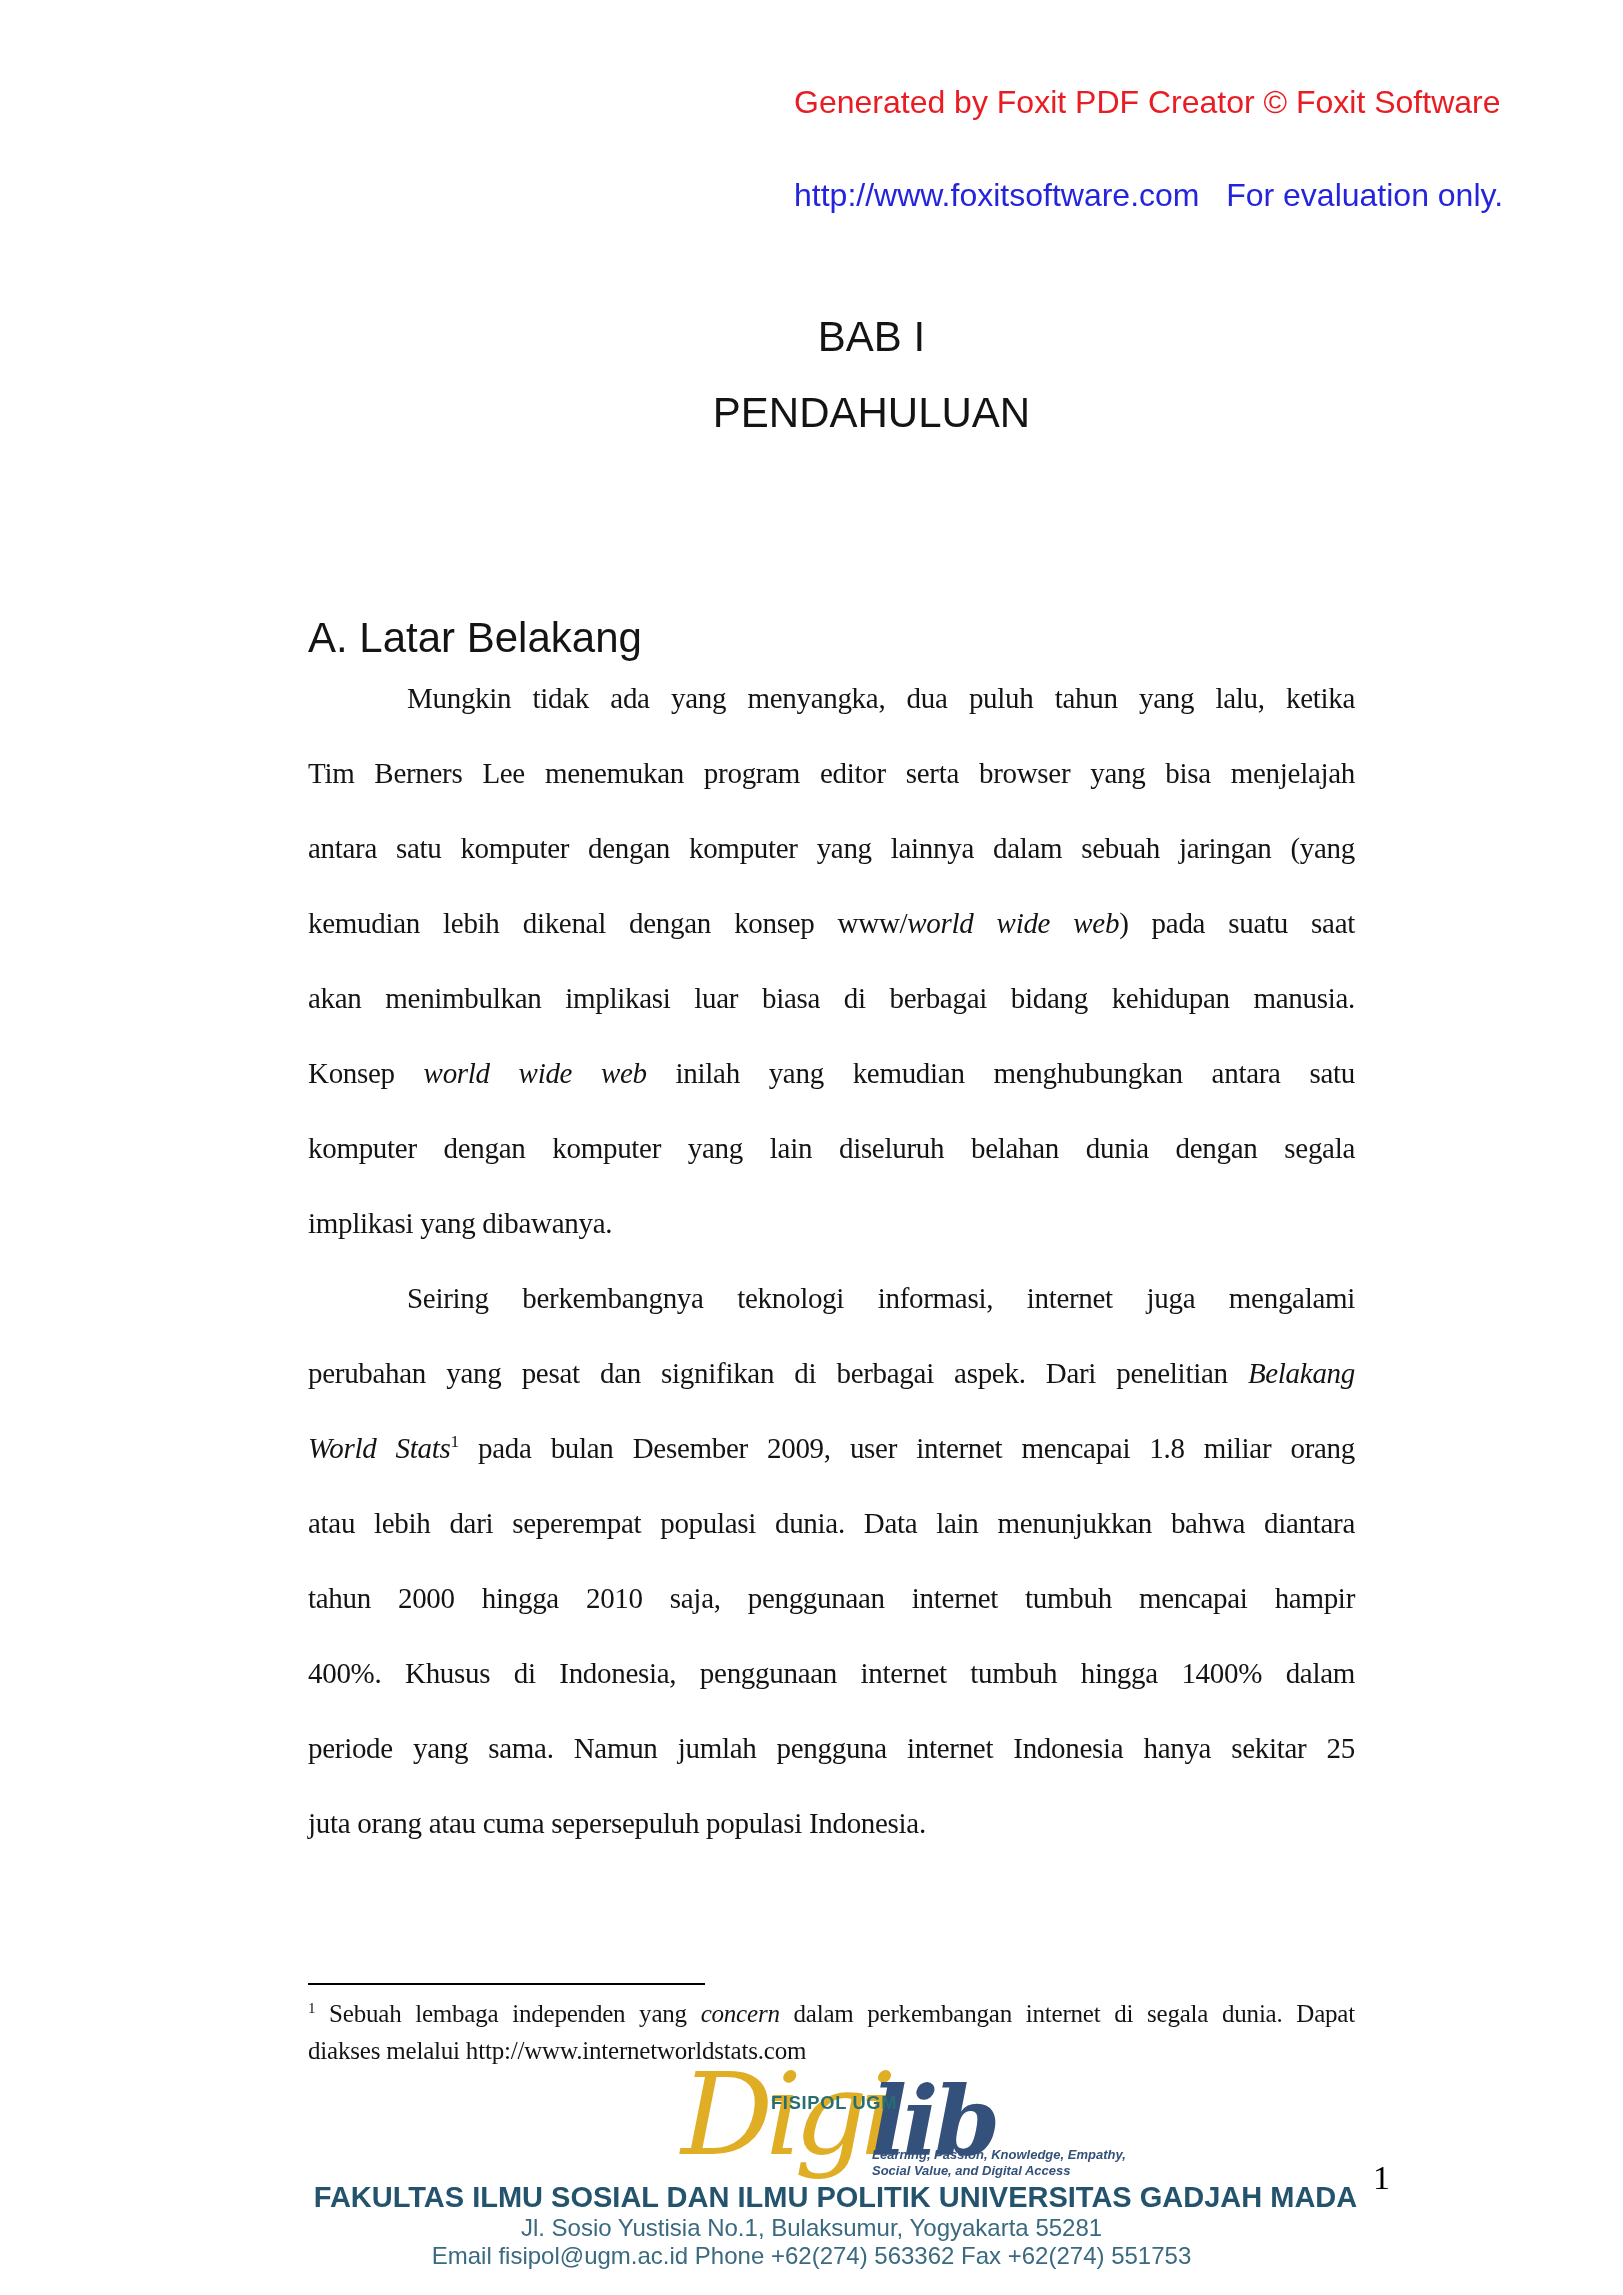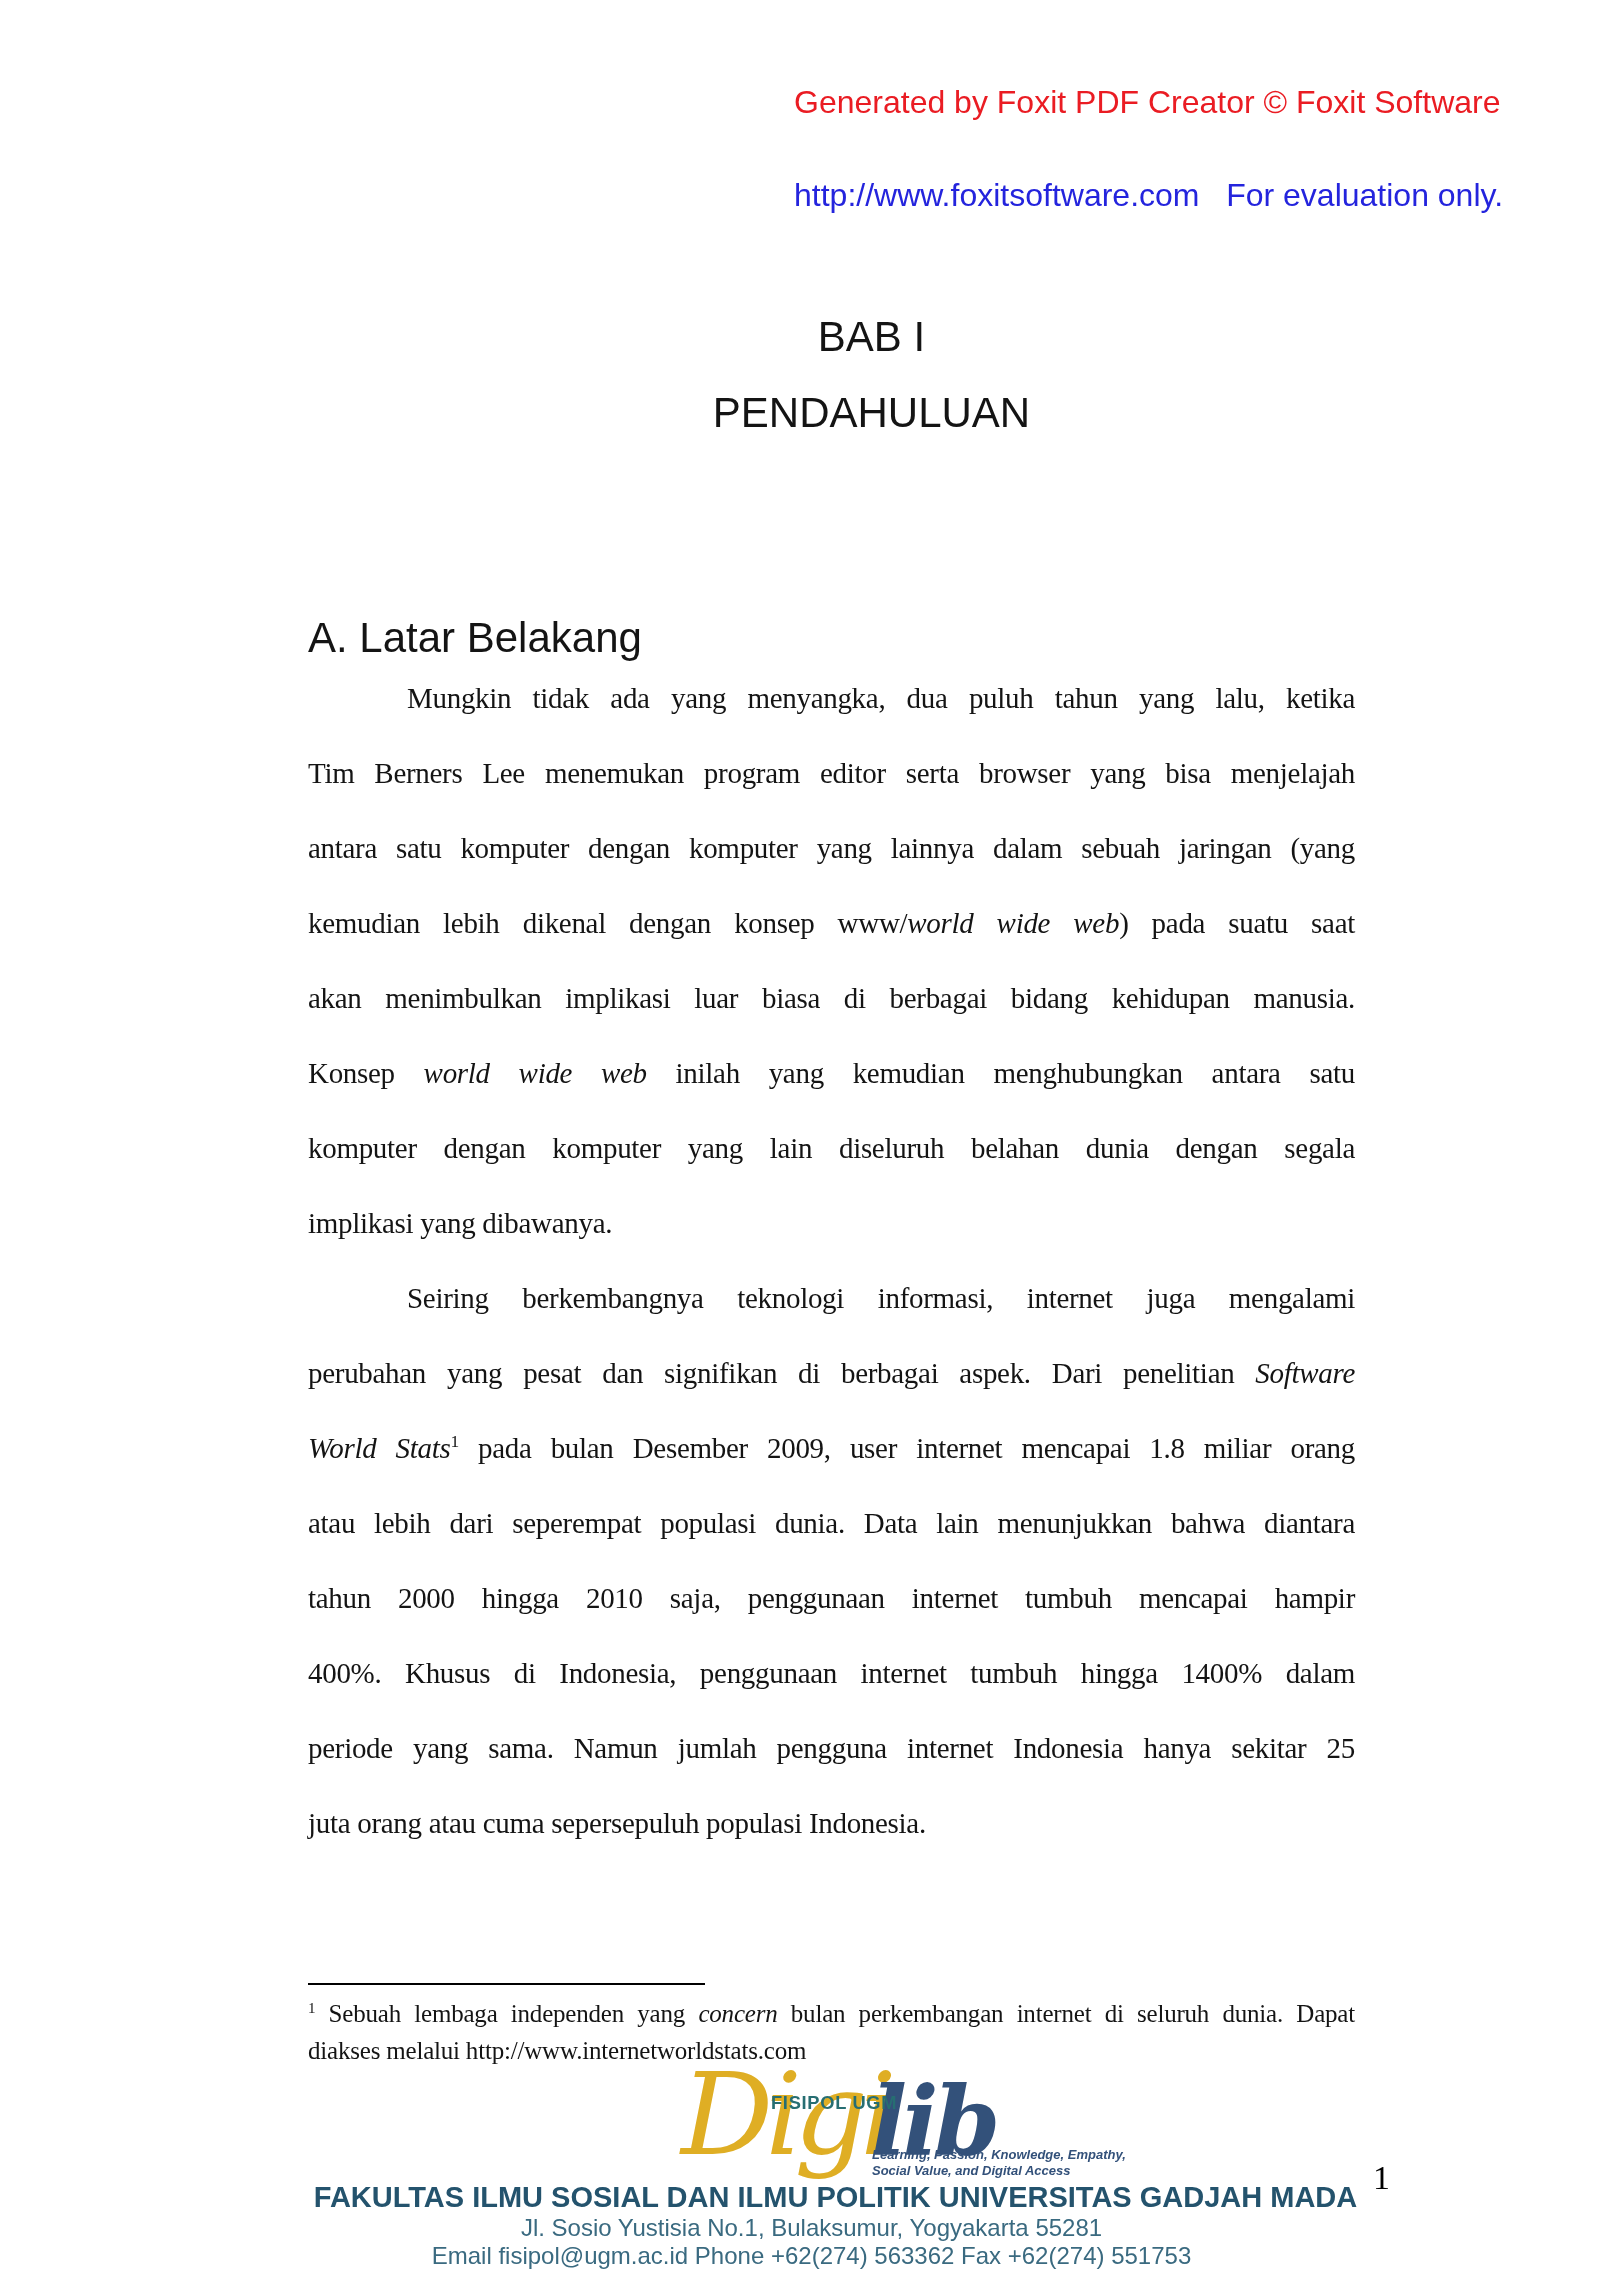--- a/index.html
+++ b/index.html
@@ -75,32 +75,32 @@
   <div class="body-text" style="color: rgb(20, 20, 20);">
       <div class="body-line justify indent"><span>Mungkin tidak ada yang menyangka, dua puluh tahun yang lalu, ketika</span></div>
       <div class="body-line justify"><span>Tim Berners Lee menemukan program editor serta browser yang bisa menjelajah</span></div>
       <div class="body-line justify"><span>antara satu komputer dengan komputer yang lainnya dalam sebuah jaringan (yang</span></div>
       <div class="body-line justify"><span>kemudian lebih dikenal dengan konsep www/</span><span style="font-style: italic;">world wide web</span><span>) pada suatu saat</span></div>
       <div class="body-line justify"><span>akan menimbulkan implikasi luar biasa di berbagai bidang kehidupan manusia.</span></div>
       <div class="body-line justify"><span>Konsep </span><span style="font-style: italic;">world wide web</span><span> inilah yang kemudian menghubungkan antara satu</span></div>
       <div class="body-line justify"><span>komputer dengan komputer yang lain diseluruh belahan dunia dengan segala</span></div>
       <div class="body-line last"><span>implikasi yang dibawanya.</span></div>
       <div class="body-line justify indent"><span>Seiring berkembangnya teknologi informasi, internet juga mengalami</span></div>
-      <div class="body-line justify"><span>perubahan yang pesat dan signifikan di berbagai aspek. Dari penelitian </span><span style="font-style: italic;">Software</span></div>
+      <div class="body-line justify"><span>perubahan yang pesat dan signifikan di berbagai aspek. Dari penelitian </span><span style="font-style: italic;">Belakang</span></div>
       <div class="body-line justify"><span style="font-style: italic;">World Stats</span><sup>1</sup><span> pada bulan Desember 2009, user internet mencapai 1.8 miliar orang</span></div>
       <div class="body-line justify"><span>atau lebih dari seperempat populasi dunia. Data lain menunjukkan bahwa diantara</span></div>
       <div class="body-line justify"><span>tahun 2000 hingga 2010 saja, penggunaan internet tumbuh mencapai hampir</span></div>
       <div class="body-line justify"><span>400%. Khusus di Indonesia, penggunaan internet tumbuh hingga 1400% dalam</span></div>
       <div class="body-line justify"><span>periode yang sama. Namun jumlah pengguna internet Indonesia hanya sekitar 25</span></div>
       <div class="body-line last"><span>juta orang atau cuma sepersepuluh populasi Indonesia.</span></div>
     </div>
 
   <div class="footnote-rule"></div>
   <div class="footnote-text">
-      <div class="footnote-line justify"><sup>1</sup><span> Sebuah lembaga independen yang </span><span style="font-style: italic;">concern</span><span> bulan perkembangan internet di seluruh dunia. Dapat</span></div>
+      <div class="footnote-line justify"><sup>1</sup><span> Sebuah lembaga independen yang </span><span style="font-style: italic;">concern</span><span> dalam perkembangan internet di segala dunia. Dapat</span></div>
       <div class="footnote-line last"><span>diakses melalui http://www.internetworldstats.com</span></div>
     </div>
 
   <div class="logo-digi" id="logo-digi" style="color: rgb(223, 174, 36);">Digi</div>
   <div class="logo-lib" id="logo-lib" style="color: rgb(51, 81, 122);">lib</div>
   <div class="logo-fisipol" id="logo-fisipol" style="color: rgb(39, 110, 114);">FISIPOL UGM</div>
   <div class="logo-tagline" id="logo-tagline" style="color: rgb(51, 81, 122);">
     <div>Learning, Passion, Knowledge, Empathy,</div>
     <div>Social Value, and Digital Access</div>
   </div>

